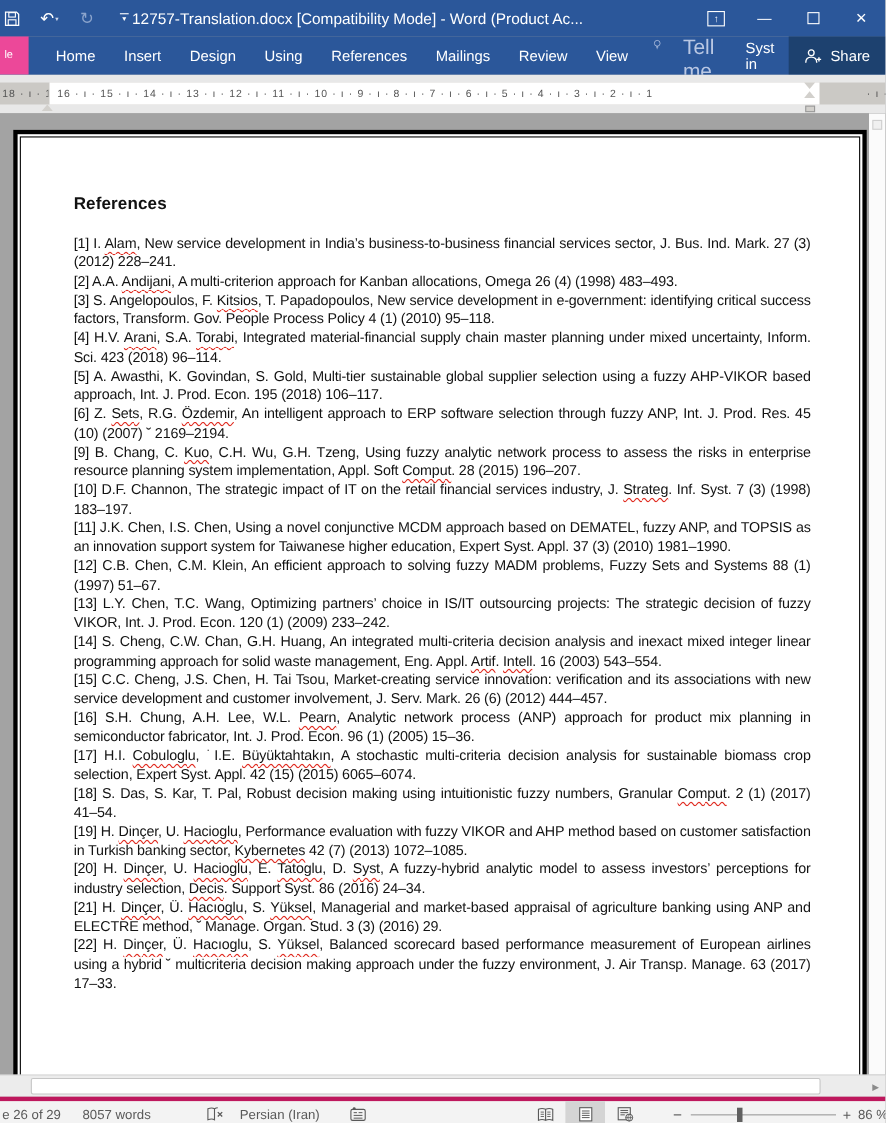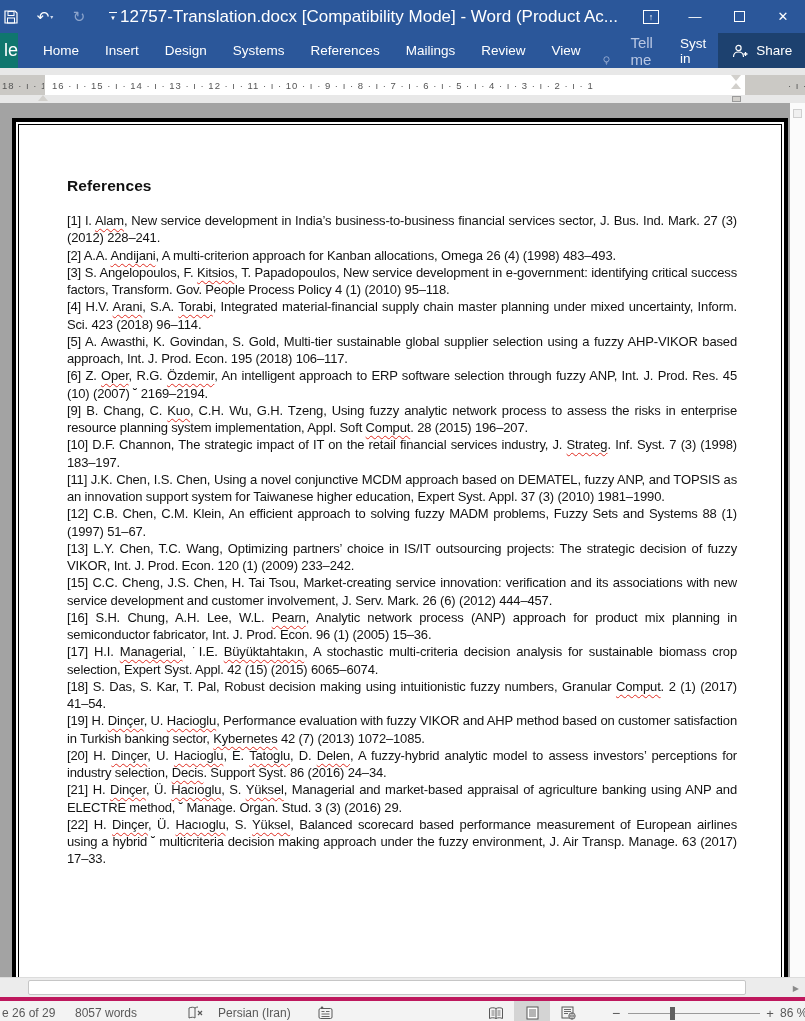--- a/index.html
+++ b/index.html
@@ -9,32 +9,32 @@
 
   
   .titlebar { position:absolute; left:0; top:0; width:805px; height:33px; background:#2b579a; color:#fff; overflow:hidden; }
   .qat { position:absolute; left:-6px; top:0; height:33px; display:flex; align-items:center; }
   .qat .qbtn { width:34px; height:33px; display:flex; align-items:center; justify-content:center; color:#fff; font-size:15px; }
   .qat .small-drop { font-size:6px; margin-left:1px; color:#cfd9ec; }
   .redo-glyph { color:#8ba4cc; }
   .qat-custom { display:flex; flex-direction:column; align-items:center; width:26px; }
   .qat-custom .bar { width:8px; border-top:1px solid #fff; margin-bottom:2px; }
   .qat-custom .chev { font-size:6px; color:#fff; }
-  .title-text { position:absolute; left:120px; top:0; height:33px; display:flex; align-items:center; font-size:17px; white-space:nowrap; }
+  .title-text { position:absolute; left:120px; top:0; height:33px; display:flex; align-items:center; font-size:14px; white-space:nowrap; }
   .win-controls { position:absolute; right:0; top:0; height:33px; display:flex; align-items:center; }
   .win-btn { width:44px; height:33px; display:flex; align-items:center; justify-content:center; color:#fff; font-size:13px; }
   .ribbon-display-icon { width:16px; height:14px; border:1px solid #fff; position:relative; display:flex; align-items:center; justify-content:center; font-size:9px; }
   .maxi-box { width:11px; height:11px; border:1px solid #fff; }
 
   
   .tabsrow { position:absolute; left:0; top:33px; width:805px; height:35px; background:#2b579a; display:flex; align-items:stretch; color:#fff; overflow:hidden; }
-  .file-tab { width:30px; background:#0f766e; display:flex; align-items:center; justify-content:flex-start; padding-left:4px; font-size:18px; }
+  .file-tab { width:30px; background:#ec4899; display:flex; align-items:center; justify-content:flex-start; padding-left:4px; font-size:10px; }
   .tab { padding:0 13px; display:flex; align-items:center; font-size:13.5px; white-space:nowrap; }
   .right-tabs { margin-left:auto; display:flex; align-items:stretch; }
-  .tellme { display:flex; align-items:flex-end; gap:20px; padding:0 10px; color:#b9c7e3; font-size:15px; }
+  .tellme { display:flex; align-items:flex-start; gap:20px; padding:0 10px; color:#b9c7e3; font-size:19px; }
   .signin { display:flex; align-items:center; padding:0 12px; font-size:13.5px; }
   .share { display:flex; align-items:center; gap:7px; padding:0 14px; background:#1d416f; font-size:13.5px; }
 
   
   .ruler-strip { position:absolute; left:0; top:68px; width:805px; height:35px; background:#e8e8e8; }
   .ruler-band { position:absolute; left:0; top:7px; height:20px; width:805px; background:#cbc9c5; }
   .ruler-white { position:absolute; left:45px; top:0; height:20px; width:700px; background:#fff; }
   .ruler-seg { position:absolute; top:0; height:20px; display:flex; align-items:center; justify-content:space-between; font-size:9.5px; color:#555; white-space:nowrap; overflow:hidden; letter-spacing:1px; }
   .seg-left { left:2px; width:42px; }
   .seg-main { left:52px; width:688px; }
@@ -121,21 +121,21 @@
         </div>
     </div>
   </div>
 
   <div class="tabsrow">
     <div class="file-tab">le</div>
     <div id="tabs-container" style="display:flex; margin-left:12px;">
         <div class="tab">Home</div>
         <div class="tab">Insert</div>
         <div class="tab">Design</div>
-        <div class="tab">Systems</div>
+        <div class="tab">Using</div>
         <div class="tab">References</div>
         <div class="tab">Mailings</div>
         <div class="tab">Review</div>
         <div class="tab">View</div>
       </div>
     <div class="right-tabs">
       <div class="tellme">
         <svg width="12" height="15" viewBox="0 0 12 15">
             <circle cx="6" cy="5.5" r="4.5" fill="none" stroke="#b9c7e3" stroke-width="1.2"></circle>
             <path d="M4.5 10.5 h3 M4.5 12.2 h3 M5.2 14 h1.6" stroke="#b9c7e3" stroke-width="1.1" fill="none"></path>
@@ -170,32 +170,33 @@
   <div class="docarea">
     <div class="page">
       <div class="page-inner">
         <div class="doc-heading">References</div>
         <div class="refs" id="refs-list">
             <p>[1] I. <span class="sq">Alam</span>, New service development in India’s business-to-business financial services sector, J. Bus. Ind. Mark. 27 (3) (2012) 228–241.</p>
             <p>[2] A.A. <span class="sq">Andijani</span>, A multi-criterion approach for Kanban allocations, Omega 26 (4) (1998) 483–493.</p>
             <p>[3] S. Angelopoulos, F. <span class="sq">Kitsios</span>, T. Papadopoulos, New service development in e-government: identifying critical success factors, Transform. Gov. People Process Policy 4 (1) (2010) 95–118.</p>
             <p>[4] H.V. <span class="sq">Arani</span>, S.A. <span class="sq">Torabi</span>, Integrated material-financial supply chain master planning under mixed uncertainty, Inform. Sci. 423 (2018) 96–114.</p>
             <p>[5] A. Awasthi, K. Govindan, S. Gold, Multi-tier sustainable global supplier selection using a fuzzy AHP-VIKOR based approach, Int. J. Prod. Econ. 195 (2018) 106–117.</p>
-            <p>[6] Z. <span class="sq">Oper</span>, R.G. <span class="sq">Özdemir</span>, An intelligent approach to ERP software selection through fuzzy ANP, Int. J. Prod. Res. 45 (10) (2007) ˘ 2169–2194.</p>
+            <p>[6] Z. <span class="sq">Sets</span>, R.G. <span class="sq">Özdemir</span>, An intelligent approach to ERP software selection through fuzzy ANP, Int. J. Prod. Res. 45 (10) (2007) ˘ 2169–2194.</p>
             <p>[9] B. Chang, C. <span class="sq">Kuo</span>, C.H. Wu, G.H. Tzeng, Using fuzzy analytic network process to assess the risks in enterprise resource planning system implementation, Appl. Soft <span class="sq">Comput</span>. 28 (2015) 196–207.</p>
             <p>[10] D.F. Channon, The strategic impact of IT on the retail financial services industry, J. <span class="sq">Strateg</span>. Inf. Syst. 7 (3) (1998) 183–197.</p>
             <p>[11] J.K. Chen, I.S. Chen, Using a novel conjunctive MCDM approach based on DEMATEL, fuzzy ANP, and TOPSIS as an innovation support system for Taiwanese higher education, Expert Syst. Appl. 37 (3) (2010) 1981–1990.</p>
             <p>[12] C.B. Chen, C.M. Klein, An efficient approach to solving fuzzy MADM problems, Fuzzy Sets and Systems 88 (1) (1997) 51–67.</p>
             <p>[13] L.Y. Chen, T.C. Wang, Optimizing partners’ choice in IS/IT outsourcing projects: The strategic decision of fuzzy VIKOR, Int. J. Prod. Econ. 120 (1) (2009) 233–242.</p>
+            <p>[14] S. Cheng, C.W. Chan, G.H. Huang, An integrated multi-criteria decision analysis and inexact mixed integer linear programming approach for solid waste management, Eng. Appl. <span class="sq">Artif</span>. <span class="sq">Intell</span>. 16 (2003) 543–554.</p>
             <p>[15] C.C. Cheng, J.S. Chen, H. Tai Tsou, Market-creating service innovation: verification and its associations with new service development and customer involvement, J. Serv. Mark. 26 (6) (2012) 444–457.</p>
             <p>[16] S.H. Chung, A.H. Lee, W.L. <span class="sq">Pearn</span>, Analytic network process (ANP) approach for product mix planning in semiconductor fabricator, Int. J. Prod. Econ. 96 (1) (2005) 15–36.</p>
-            <p>[17] H.I. <span class="sq">Managerial</span>, ˙I.E. <span class="sq">Büyüktahtakın</span>, A stochastic multi-criteria decision analysis for sustainable biomass crop selection, Expert Syst. Appl. 42 (15) (2015) 6065–6074.</p>
+            <p>[17] H.I. <span class="sq">Cobuloglu</span>, ˙I.E. <span class="sq">Büyüktahtakın</span>, A stochastic multi-criteria decision analysis for sustainable biomass crop selection, Expert Syst. Appl. 42 (15) (2015) 6065–6074.</p>
             <p>[18] S. Das, S. Kar, T. Pal, Robust decision making using intuitionistic fuzzy numbers, Granular <span class="sq">Comput</span>. 2 (1) (2017) 41–54.</p>
             <p>[19] H. <span class="sq">Dinçer</span>, U. <span class="sq">Hacioglu</span>, Performance evaluation with fuzzy VIKOR and AHP method based on customer satisfaction in Turkish banking sector, <span class="sq">Kybernetes</span> 42 (7) (2013) 1072–1085.</p>
-            <p>[20] H. <span class="sq">Dinçer</span>, U. <span class="sq">Hacioglu</span>, E. <span class="sq">Tatoglu</span>, D. <span class="sq">Delen</span>, A fuzzy-hybrid analytic model to assess investors’ perceptions for industry selection, <span class="sq">Decis</span>. Support Syst. 86 (2016) 24–34.</p>
+            <p>[20] H. <span class="sq">Dinçer</span>, U. <span class="sq">Hacioglu</span>, E. <span class="sq">Tatoglu</span>, D. <span class="sq">Syst</span>, A fuzzy-hybrid analytic model to assess investors’ perceptions for industry selection, <span class="sq">Decis</span>. Support Syst. 86 (2016) 24–34.</p>
             <p>[21] H. <span class="sq">Dinçer</span>, Ü. <span class="sq">Hacıoglu</span>, S. <span class="sq">Yüksel</span>, Managerial and market-based appraisal of agriculture banking using ANP and ELECTRE method, ˘ Manage. Organ. Stud. 3 (3) (2016) 29.</p>
             <p>[22] H. <span class="sq">Dinçer</span>, Ü. <span class="sq">Hacıoglu</span>, S. <span class="sq">Yüksel</span>, Balanced scorecard based performance measurement of European airlines using a hybrid ˘ multicriteria decision making approach under the fuzzy environment, J. Air Transp. Manage. 63 (2017) 17–33.</p>
           </div>
       </div>
     </div>
     <div class="vscroll-zone">
       <div class="ruler-toggle"></div>
     </div>
   </div>
 

